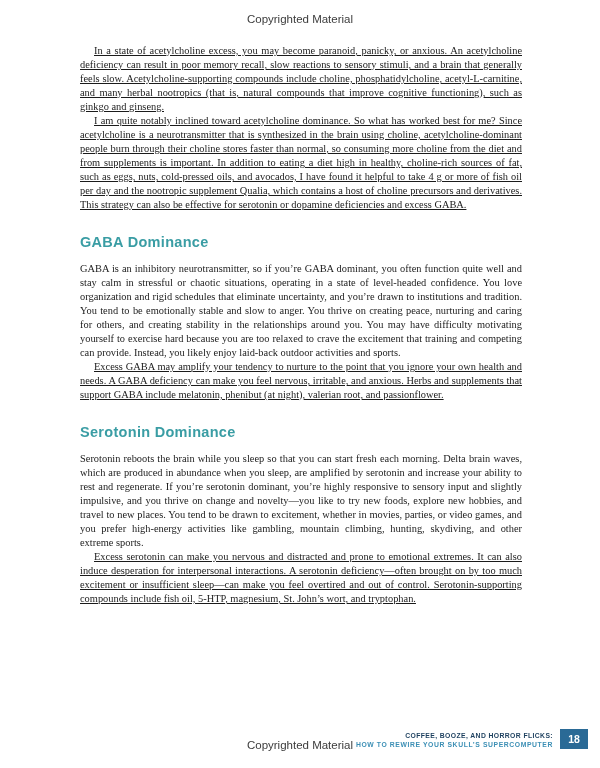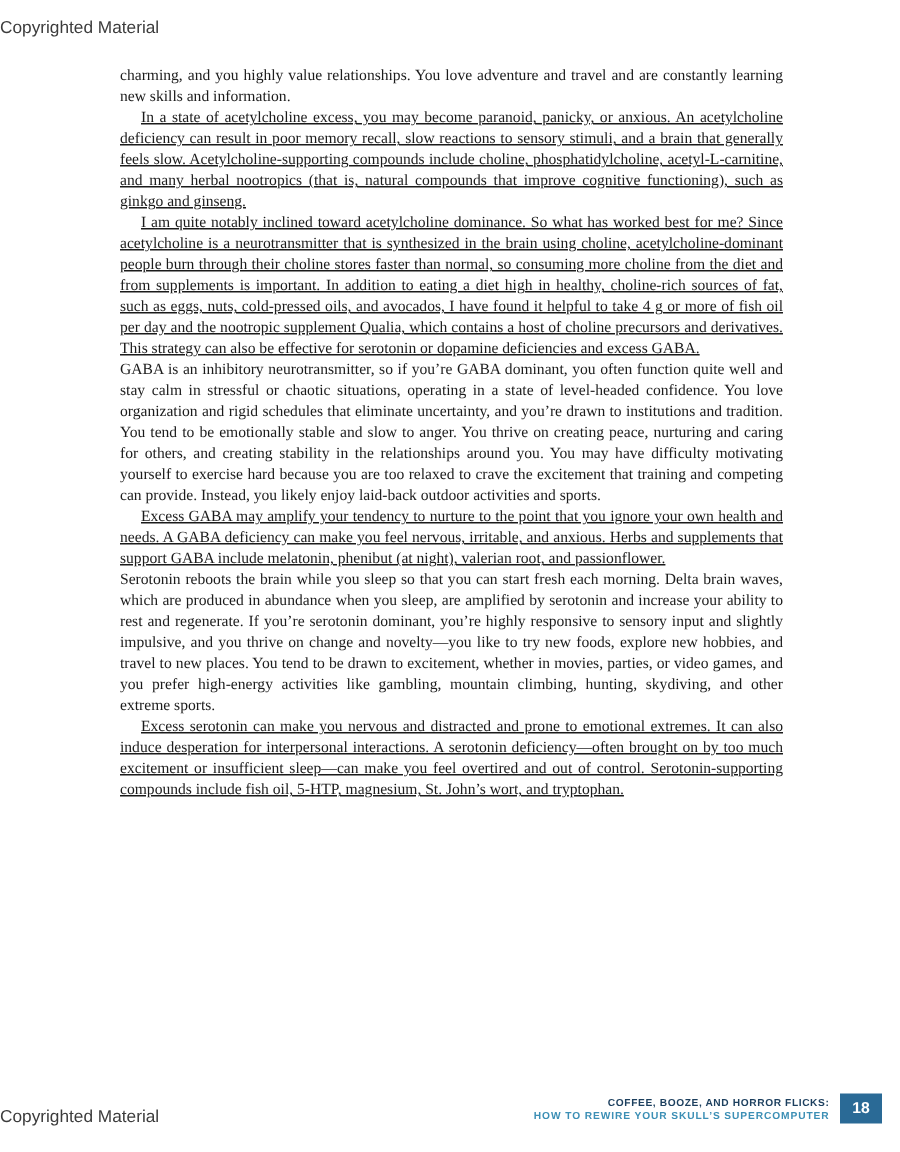--- a/index.html
+++ b/index.html
@@ -12,21 +12,21 @@
     width: 600px;
     height: 768px;
     background: #ffffff;
     overflow: hidden;
     font-family: "Liberation Serif", serif;
   }
   .copyright-marker {
     position: absolute;
     left: 0;
     right: 0;
-    text-align: left;
+    text-align: center;
     font-family: "Liberation Sans", sans-serif;
     font-size: 11.5px;
     color: #3c3c3c;
   }
   .copyright-top { top: 13px; }
   .copyright-bottom { bottom: 17px; }
   .text-block {
     position: absolute;
     left: 80px;
     right: 78px;
@@ -89,31 +89,32 @@
 </style>
 </head>
 <body>
 
 <div class="book-page">
 
   <div class="copyright-marker copyright-top">Copyrighted Material</div>
 
   <div class="text-block">
 
-    <p class="para no-indent">charming, and you highly value relationships. You love adventure and travel and are constantly learning new skills and information.</p>
 
     <p class="para indent">In a state of acetylcholine excess, you may become paranoid, panicky, or anxious. An acetylcholine deficiency can result in poor memory recall, slow reactions to sensory stimuli, and a brain that generally feels slow. Acetylcholine-supporting compounds include choline, phosphatidylcholine, acetyl-L-carnitine, and many herbal nootropics (that is, natural compounds that improve cognitive functioning), such as ginkgo and ginseng.</p>
 
     <p class="para indent">I am quite notably inclined toward acetylcholine dominance. So what has worked best for me? Since acetylcholine is a neurotransmitter that is synthesized in the brain using choline, acetylcholine-dominant people burn through their choline stores faster than normal, so consuming more choline from the diet and from supplements is important. In addition to eating a diet high in healthy, choline-rich sources of fat, such as eggs, nuts, cold-pressed oils, and avocados, I have found it helpful to take 4 g or more of fish oil per day and the nootropic supplement Qualia, which contains a host of choline precursors and derivatives. This strategy can also be effective for serotonin or dopamine deficiencies and excess GABA.</p>
 
+    <h2 class="section-heading">GABA Dominance</h2>
 
     <p class="para no-indent">GABA is an inhibitory neurotransmitter, so if you’re GABA dominant, you often function quite well and stay calm in stressful or chaotic situations, operating in a state of level-headed confidence. You love organization and rigid schedules that eliminate uncertainty, and you’re drawn to institutions and tradition. You tend to be emotionally stable and slow to anger. You thrive on creating peace, nurturing and caring for others, and creating stability in the relationships around you. You may have difficulty motivating yourself to exercise hard because you are too relaxed to crave the excitement that training and competing can provide. Instead, you likely enjoy laid-back outdoor activities and sports.</p>
 
     <p class="para indent">Excess GABA may amplify your tendency to nurture to the point that you ignore your own health and needs. A GABA deficiency can make you feel nervous, irritable, and anxious. Herbs and supplements that support GABA include melatonin, phenibut (at night), valerian root, and passionflower.</p>
 
+    <h2 class="section-heading">Serotonin Dominance</h2>
 
     <p class="para no-indent">Serotonin reboots the brain while you sleep so that you can start fresh each morning. Delta brain waves, which are produced in abundance when you sleep, are amplified by serotonin and increase your ability to rest and regenerate. If you’re serotonin dominant, you’re highly responsive to sensory input and slightly impulsive, and you thrive on change and novelty—you like to try new foods, explore new hobbies, and travel to new places. You tend to be drawn to excitement, whether in movies, parties, or video games, and you prefer high-energy activities like gambling, mountain climbing, hunting, skydiving, and other extreme sports.</p>
 
     <p class="para indent">Excess serotonin can make you nervous and distracted and prone to emotional extremes. It can also induce desperation for interpersonal interactions. A serotonin deficiency—often brought on by too much excitement or insufficient sleep—can make you feel overtired and out of control. Serotonin-supporting compounds include fish oil, 5-HTP, magnesium, St. John’s wort, and tryptophan.</p>
 
   </div>
 
   <div class="copyright-marker copyright-bottom">Copyrighted Material</div>
 
   <div class="running-title">

